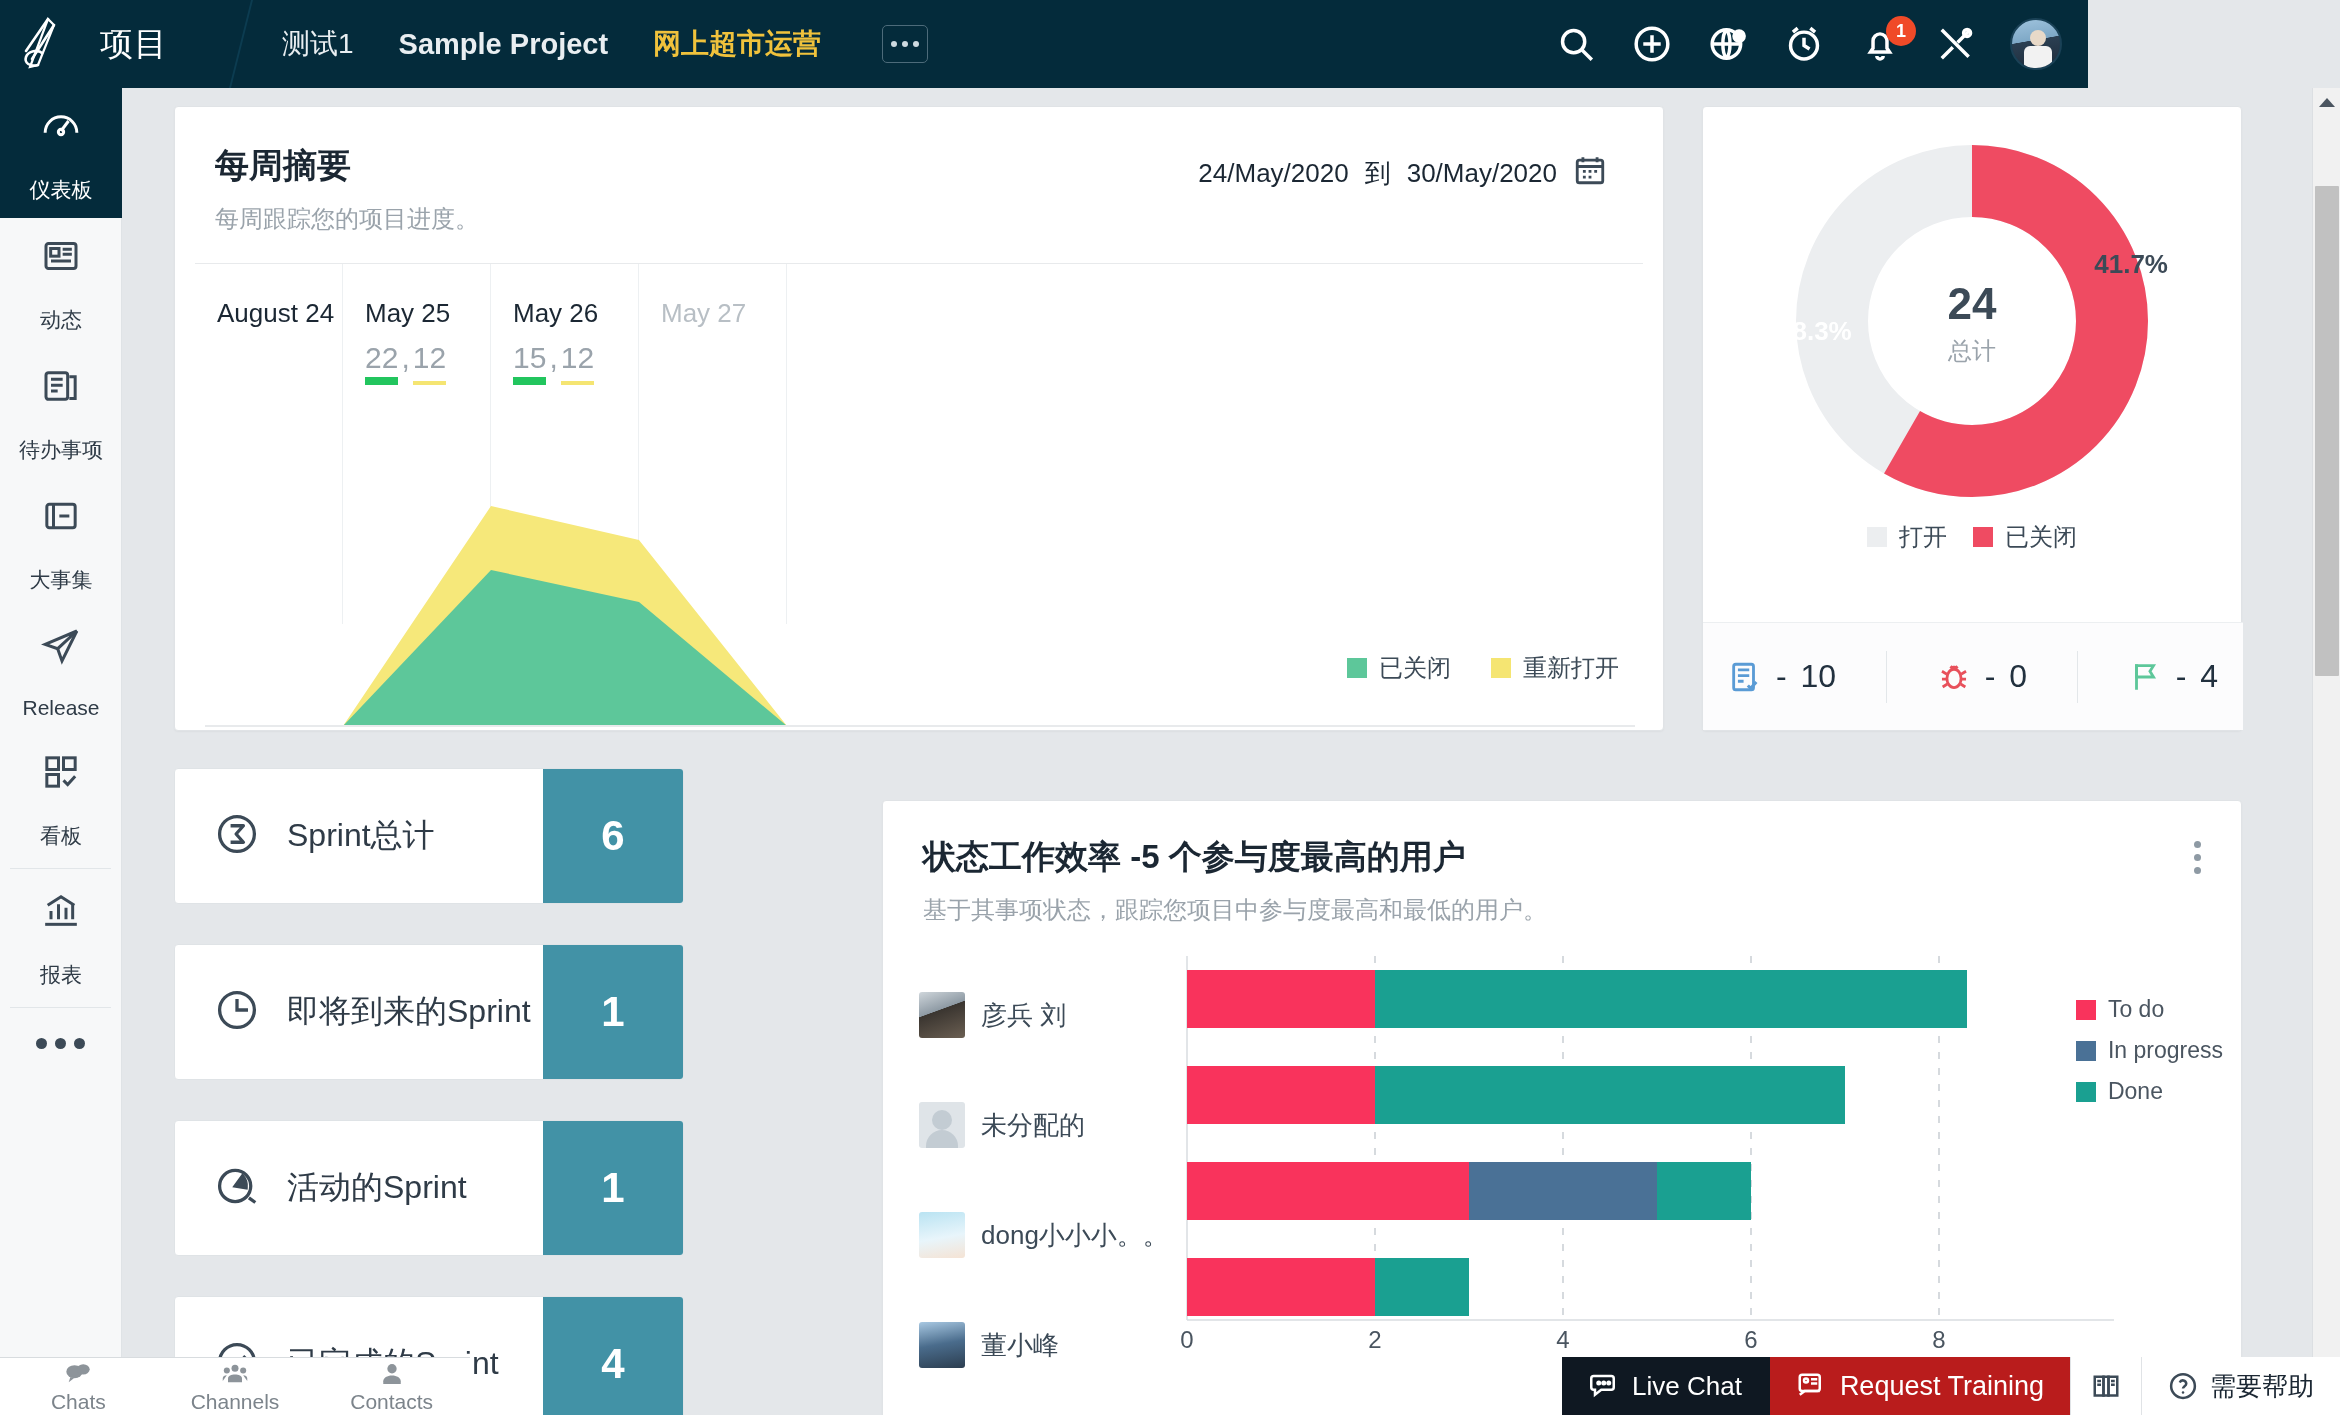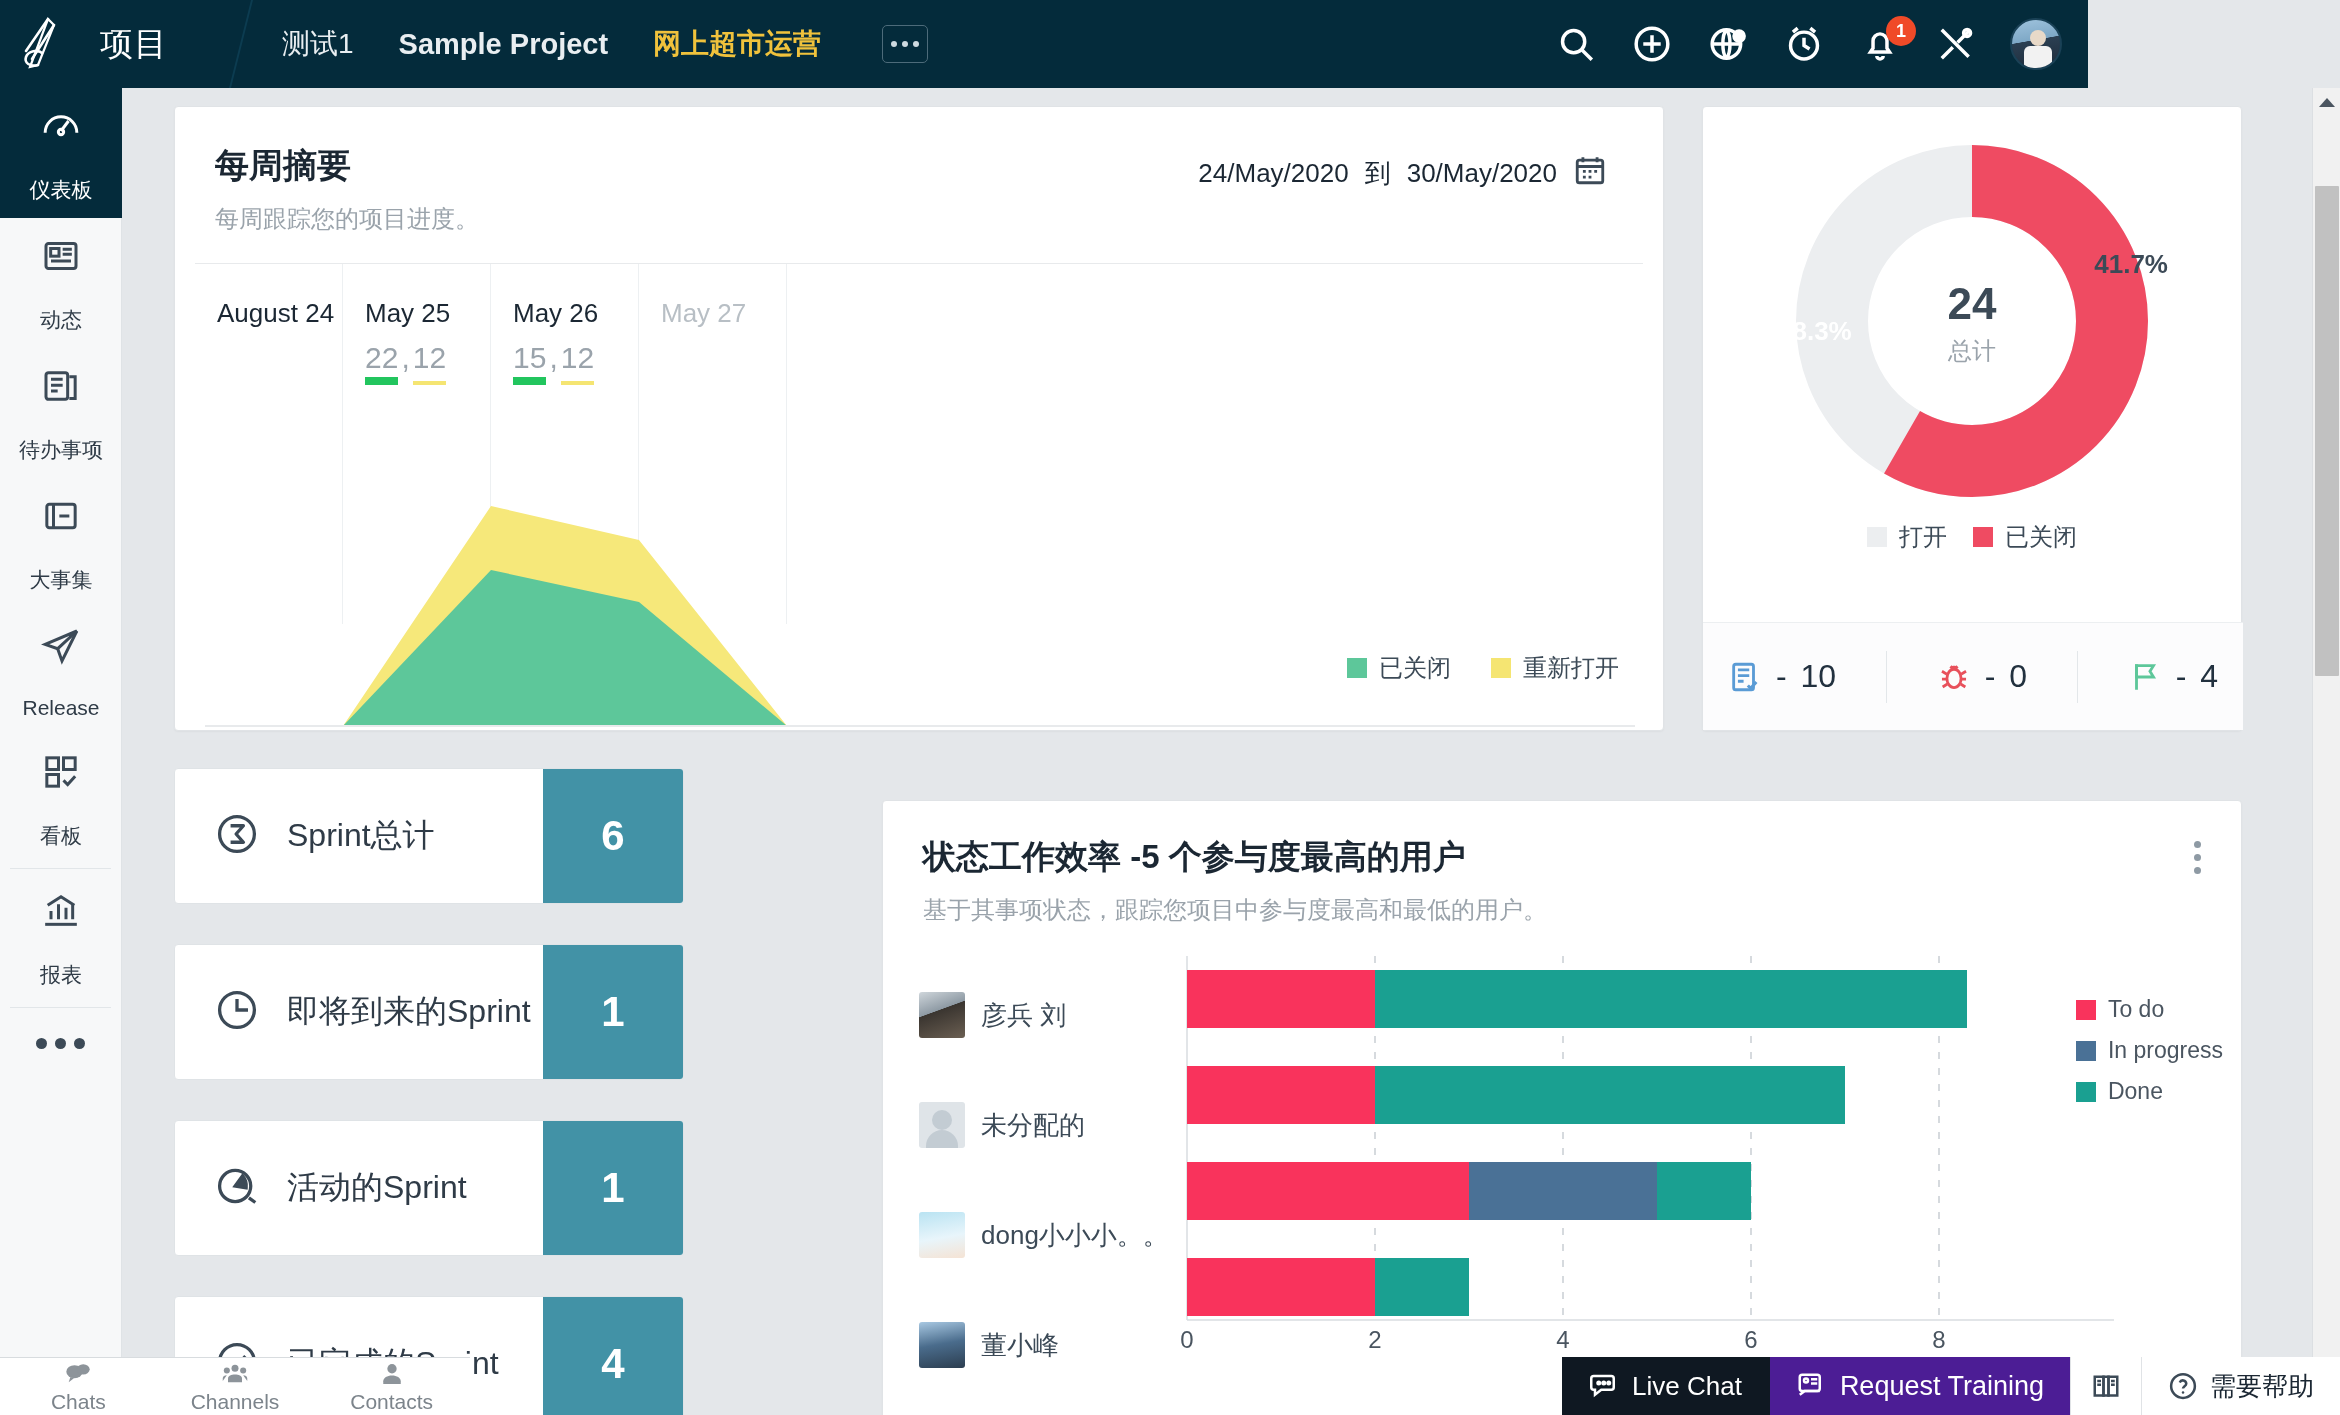--- a/index.html
+++ b/index.html
@@ -276,21 +276,21 @@
 
   .helpbar {
     position: absolute; bottom: 0; right: 0; height: 58px;
     display: flex; align-items: stretch; z-index: 50;
   }
   .hb-dark {
     background: #0f1822; color: #ffffff; display: flex; align-items: center;
     gap: 12px; padding: 8px 28px; font-size: 26px; cursor: pointer;
   }
   .hb-blue {
-    background: #4c1d95; color: #ffffff; display: flex; align-items: center;
+    background: #b91c1c; color: #ffffff; display: flex; align-items: center;
     gap: 14px; padding: 0 26px; font-size: 27px; cursor: pointer;
   }
   .hb-white {
     background: #ffffff; display: flex; align-items: center;
     padding: 0 20px; cursor: pointer; border-left: 1px solid #e0e3e6;
   }
   .hb-white2 {
     background: #ffffff; display: flex; align-items: center; gap: 12px;
     padding: 0 26px; font-size: 26px; color: #1b2733; cursor: pointer;
     border-left: 1px solid #e0e3e6;

